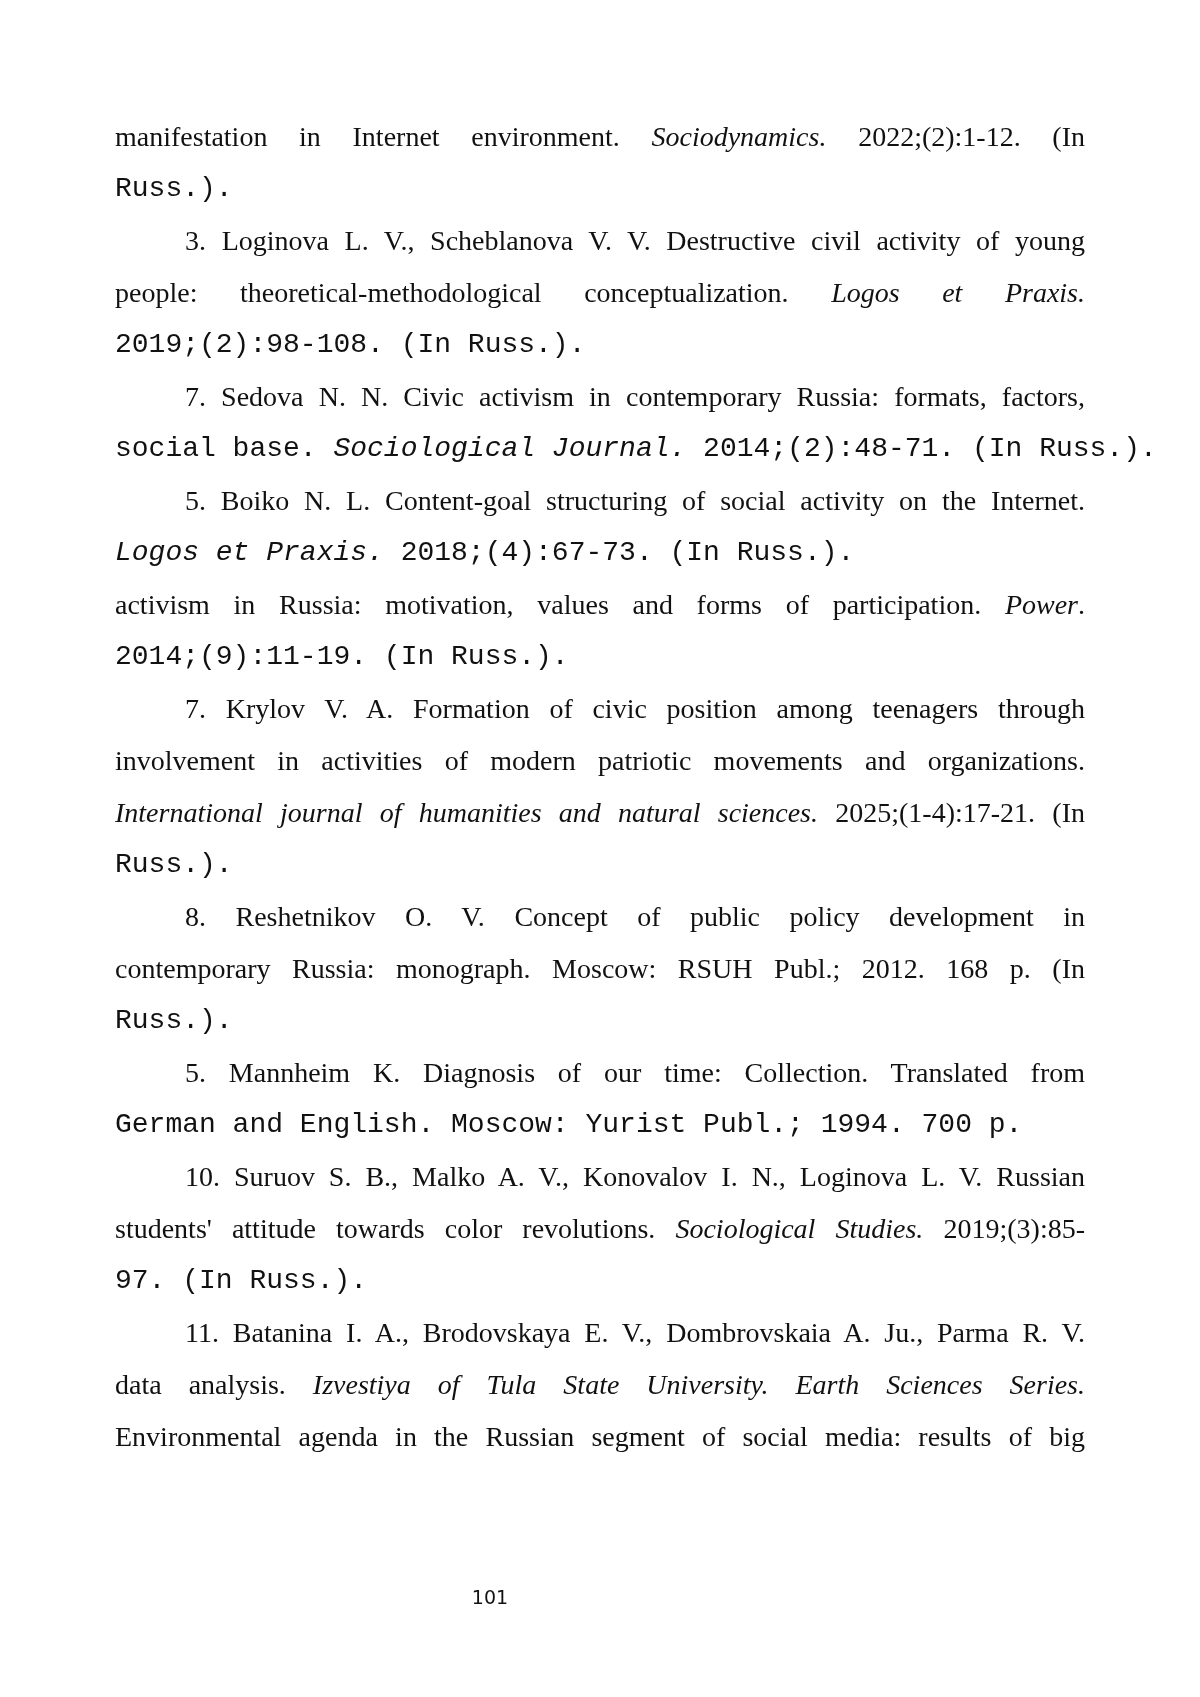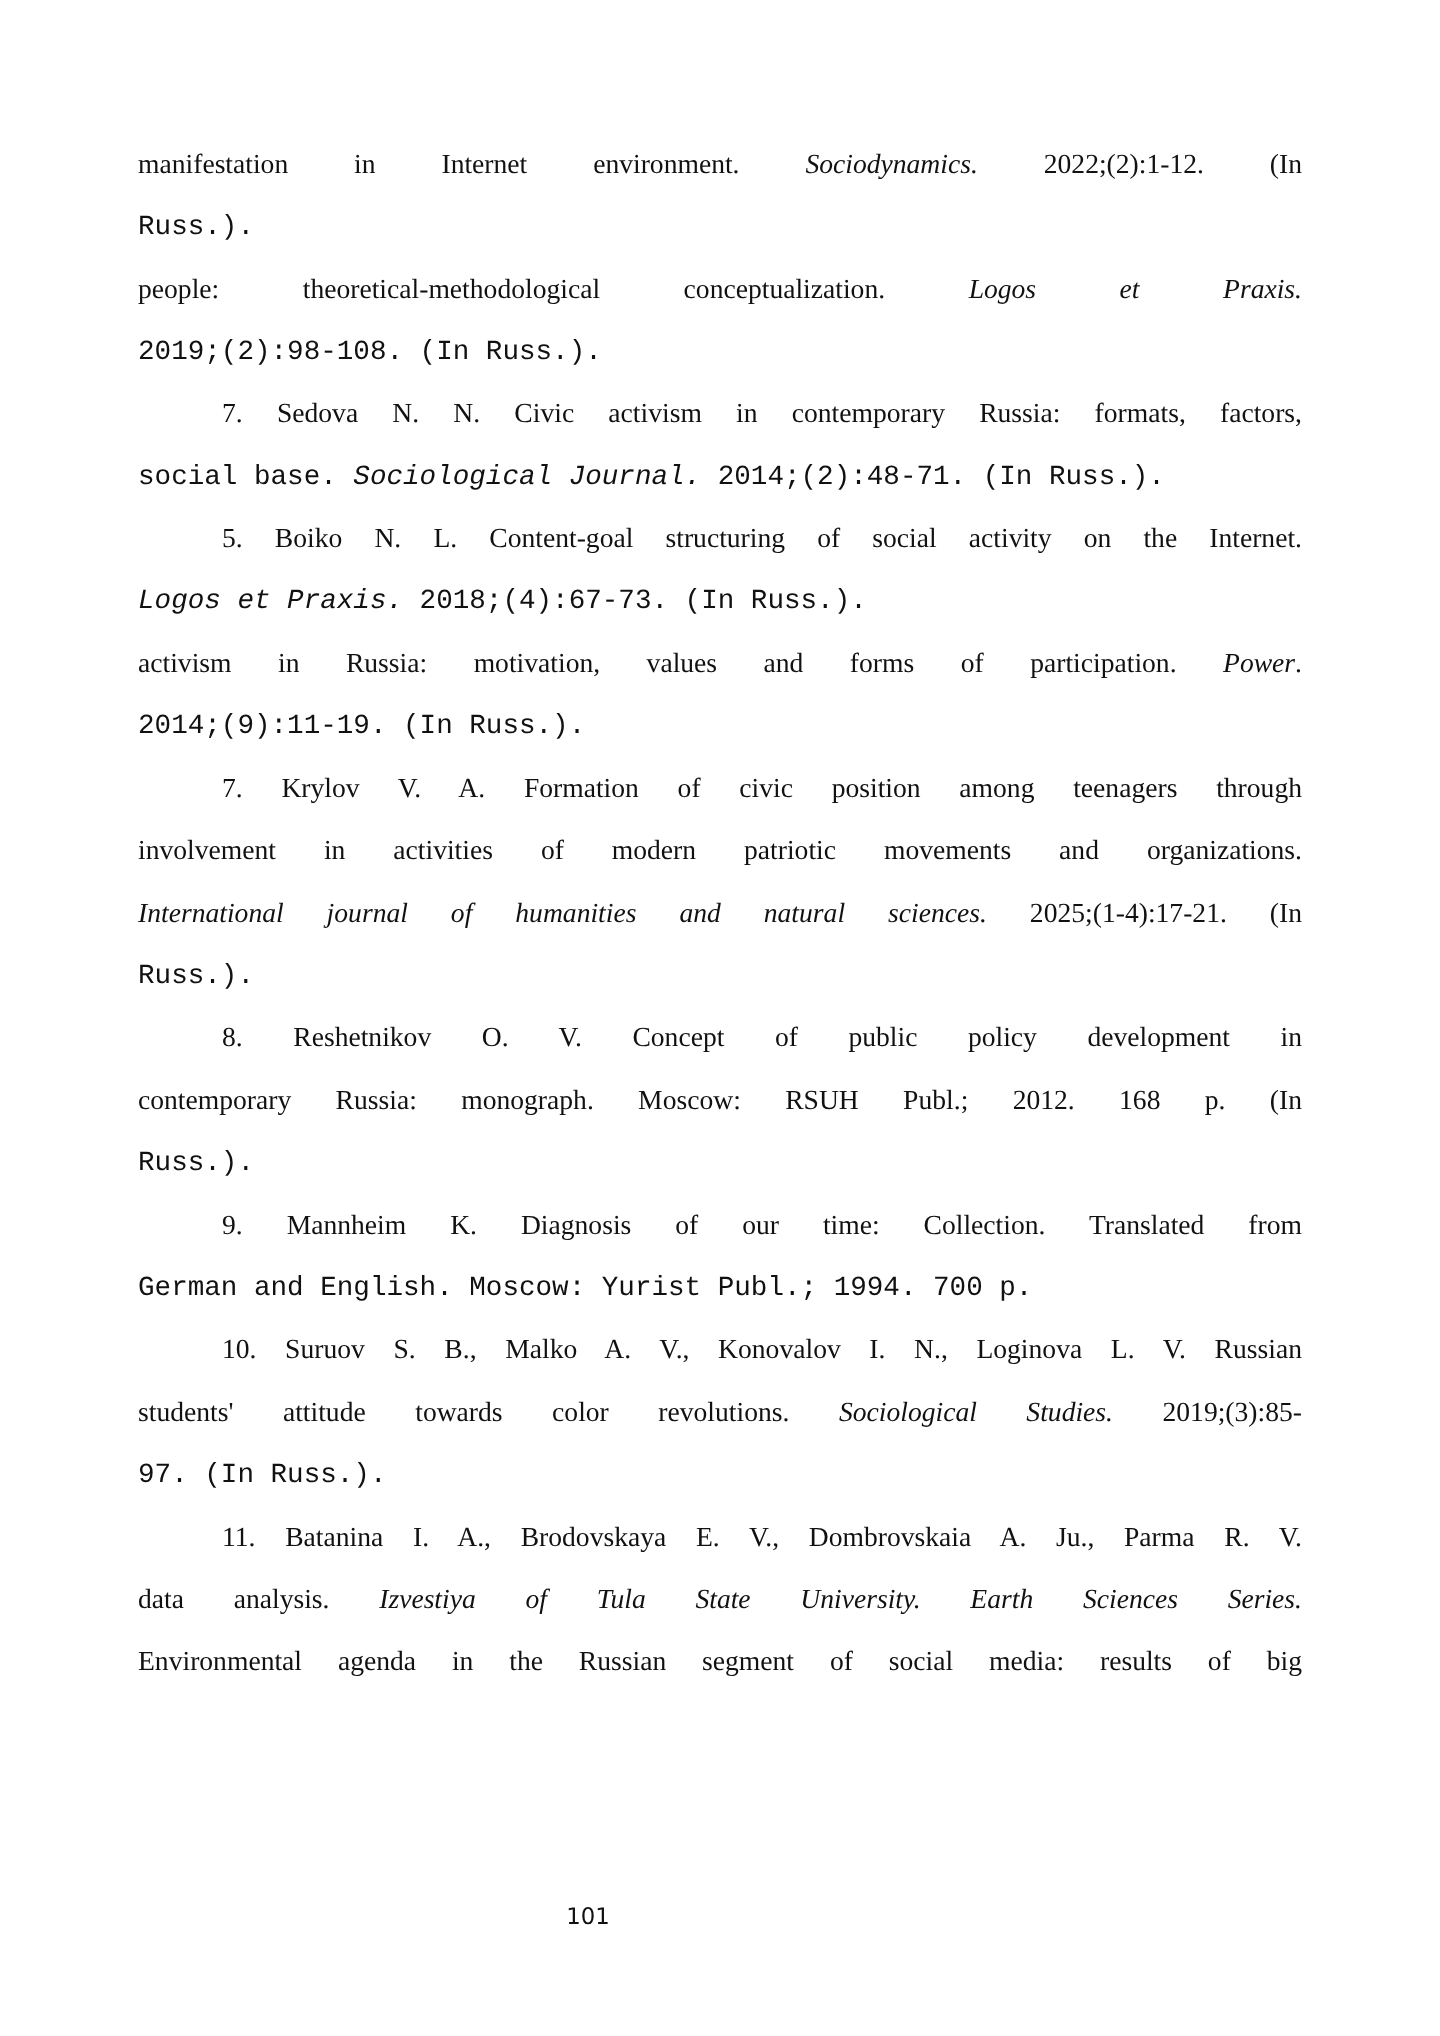--- a/index.html
+++ b/index.html
@@ -3,21 +3,21 @@
 <meta charset="utf-8">
 <style>
   html, body { margin: 0; padding: 0; background: #ffffff; }
   body { width: 1200px; height: 1697px; position: relative; overflow: hidden; }
   .page {
     position: absolute;
     left: 115px;
     top: 111px;
     width: 970px;
     font-family: "Liberation Serif", "DejaVu Serif", serif;
-    font-size: 23px;
+    font-size: 28px;
     line-height: 52px;
     color: #111111;
   }
   .ref { margin: 0; padding: 0; }
   .line {
     display: block;
     white-space: nowrap;
     text-align: justify;
     text-align-last: justify;
     height: 52px;
@@ -38,20 +38,21 @@
 </style>
 </head>
 <body>
 
 <div class="page" id="ref-container">
     <div class="ref">
       <span class="line"><span>manifestation in Internet environment. </span><span class="it">Sociodynamics.</span><span> 2022;(2):1-12. (In</span></span>
       <span class="line last"><span>Russ.).</span></span>
     </div>
     <div class="ref">
+      <span class="line first"><span>3. Loginova L. V., Scheblanova V. V. Destructive civil activity of young</span></span>
       <span class="line"><span>people: theoretical-methodological conceptualization. </span><span class="it">Logos et Praxis.</span></span>
       <span class="line last"><span>2019;(2):98-108. (In Russ.).</span></span>
     </div>
     <div class="ref">
       <span class="line first"><span>7. Sedova N. N. Civic activism in contemporary Russia: formats, factors,</span></span>
       <span class="line last"><span>social base. </span><span class="it">Sociological Journal.</span><span> 2014;(2):48-71. (In Russ.).</span></span>
     </div>
     <div class="ref">
       <span class="line first"><span>5. Boiko N. L. Content-goal structuring of social activity on the Internet.</span></span>
       <span class="line last"><span class="it">Logos et Praxis.</span><span> 2018;(4):67-73. (In Russ.).</span></span>
@@ -65,21 +66,21 @@
       <span class="line"><span>involvement in activities of modern patriotic movements and organizations.</span></span>
       <span class="line"><span class="it">International journal of humanities and natural sciences.</span><span> 2025;(1-4):17-21. (In</span></span>
       <span class="line last"><span>Russ.).</span></span>
     </div>
     <div class="ref">
       <span class="line first"><span>8. Reshetnikov O. V. Concept of public policy development in</span></span>
       <span class="line"><span>contemporary Russia: monograph. Moscow: RSUH Publ.; 2012. 168 p. (In</span></span>
       <span class="line last"><span>Russ.).</span></span>
     </div>
     <div class="ref">
-      <span class="line first"><span>9. Mannheim K. Diagnosis of our time: Collection. Translated from</span></span>
+      <span class="line first"><span>5. Mannheim K. Diagnosis of our time: Collection. Translated from</span></span>
       <span class="line last"><span>German and English. Moscow: Yurist Publ.; 1994. 700 p.</span></span>
     </div>
     <div class="ref">
       <span class="line first"><span>10. Suruov S. B., Malko A. V., Konovalov I. N., Loginova L. V. Russian</span></span>
       <span class="line"><span>students' attitude towards color revolutions. </span><span class="it">Sociological Studies.</span><span> 2019;(3):85-</span></span>
       <span class="line last"><span>97. (In Russ.).</span></span>
     </div>
     <div class="ref">
       <span class="line first"><span>11. Batanina I. A., Brodovskaya E. V., Dombrovskaia A. Ju., Parma R. V.</span></span>
       <span class="line"><span>data analysis. </span><span class="it">Izvestiya of Tula State University. Earth Sciences Series.</span></span>

